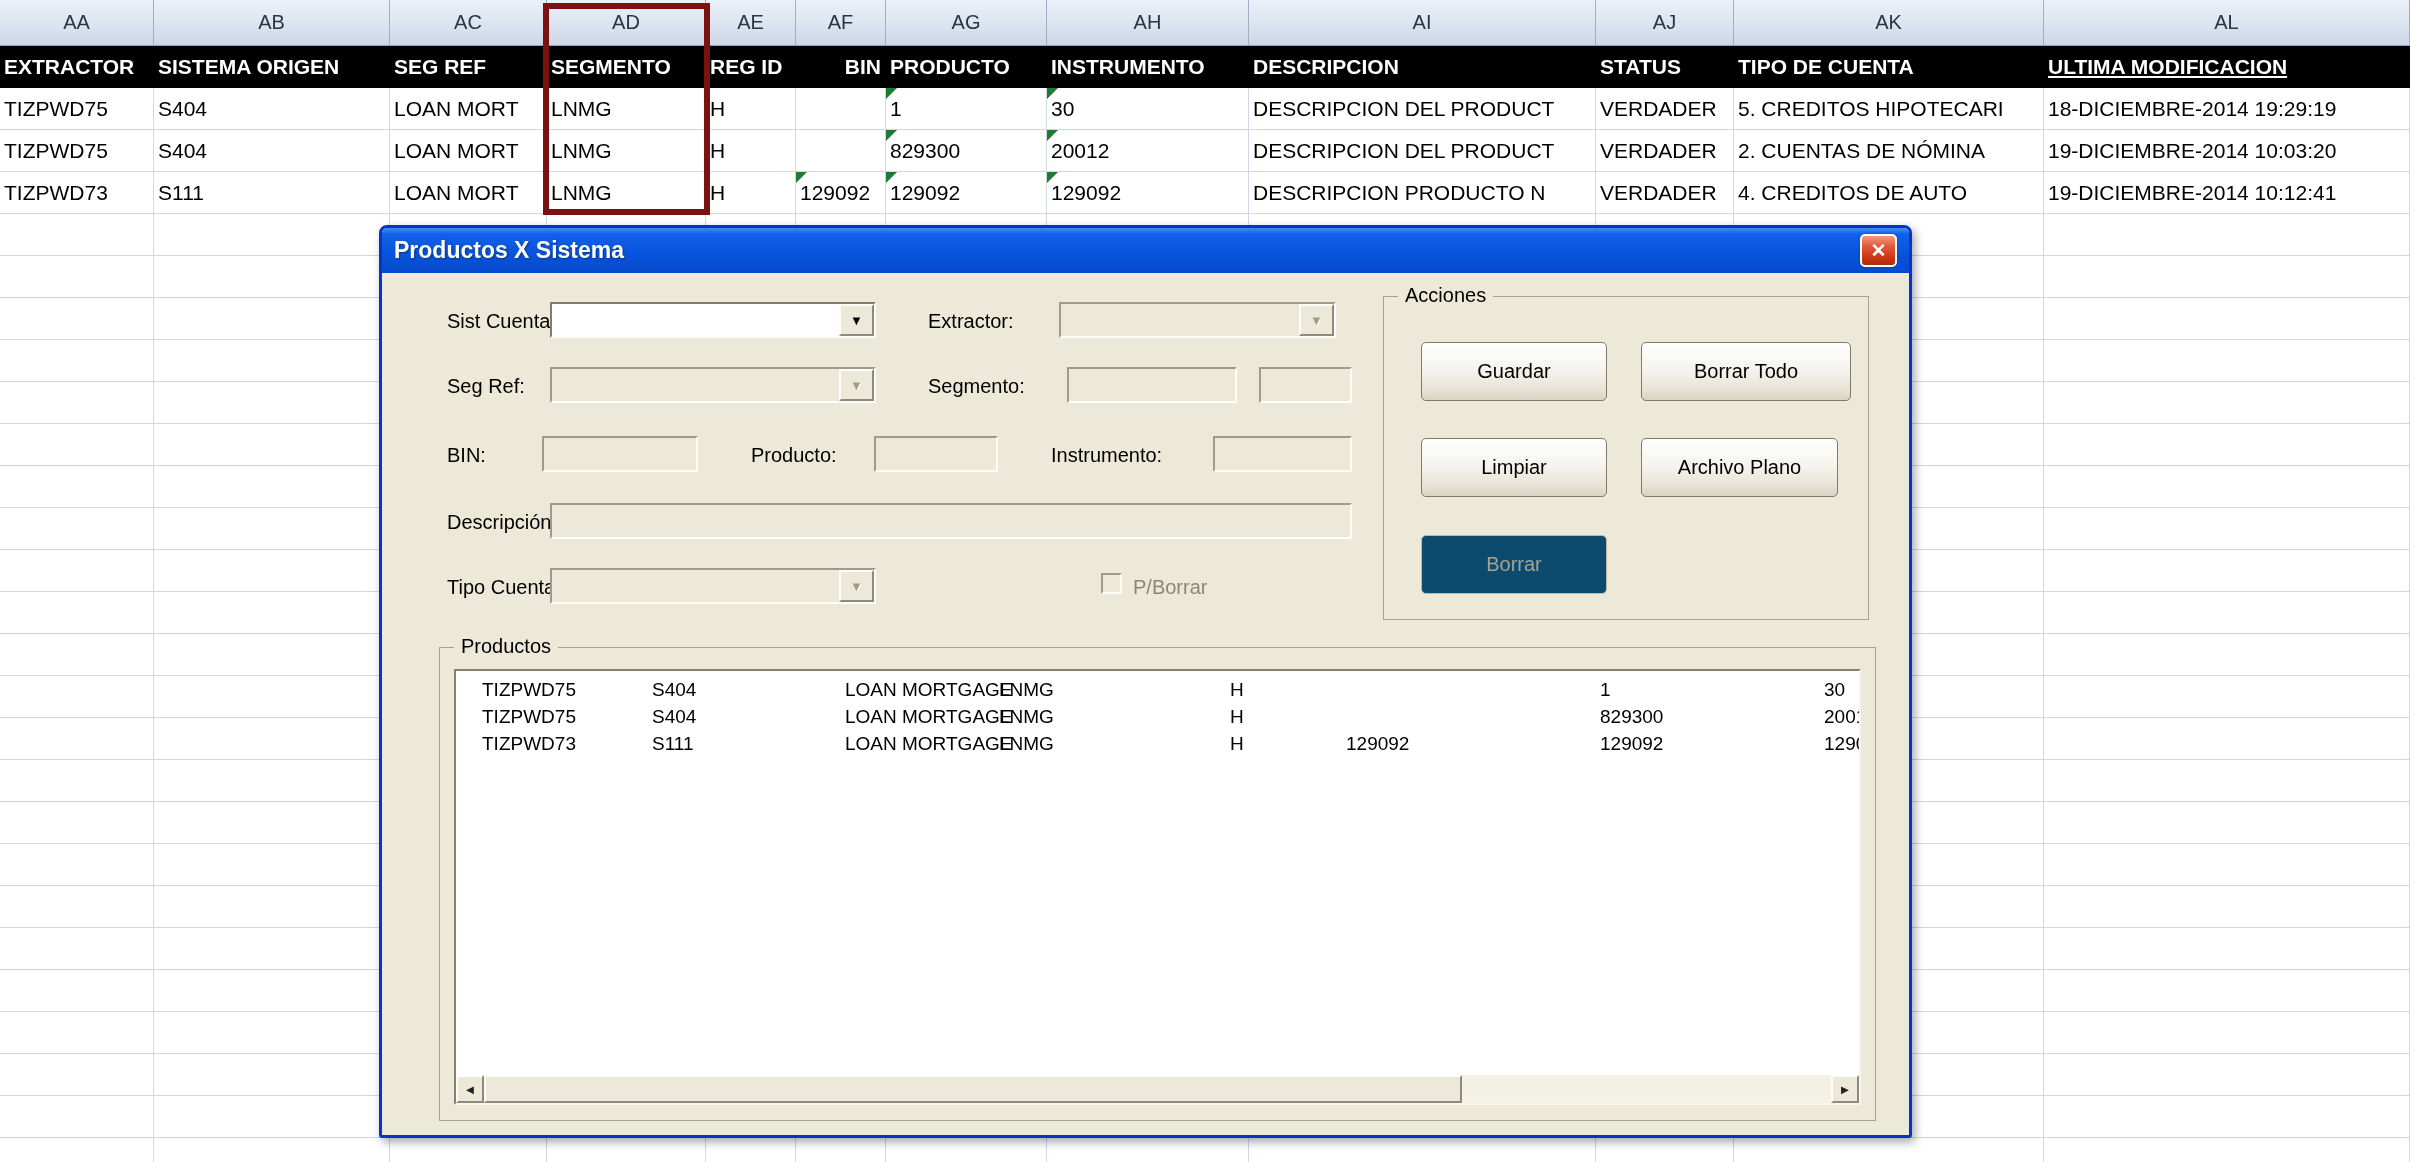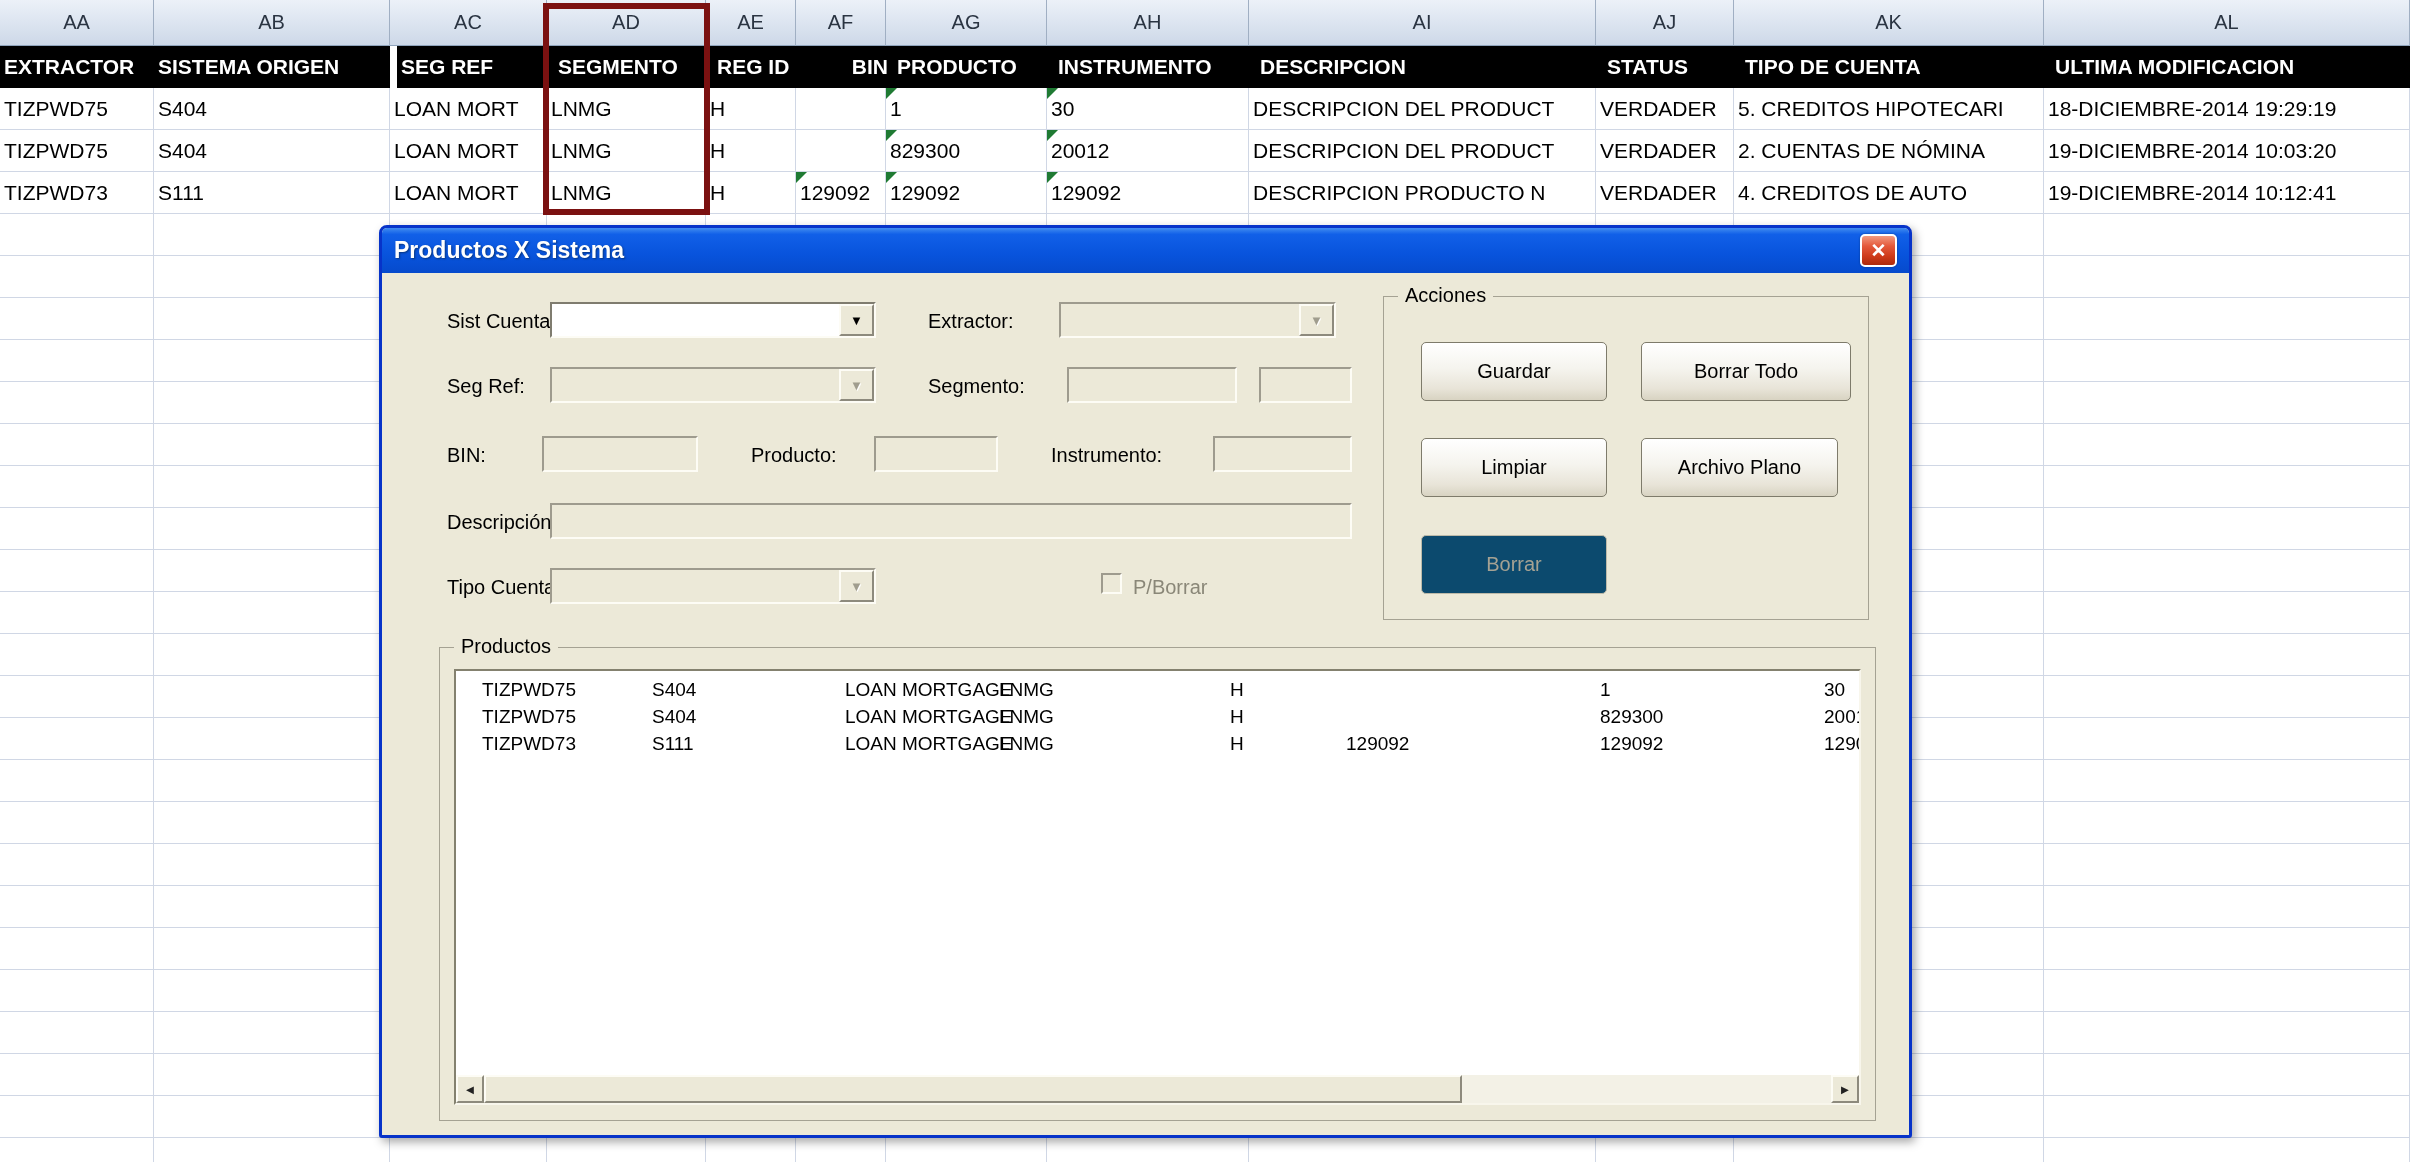--- a/index.html
+++ b/index.html
@@ -78,30 +78,30 @@
         <div class="cell colhead" style="width: 161px;">AG</div>
         <div class="cell colhead" style="width: 202px;">AH</div>
         <div class="cell colhead" style="width: 347px;">AI</div>
         <div class="cell colhead" style="width: 138px;">AJ</div>
         <div class="cell colhead" style="width: 310px;">AK</div>
         <div class="cell colhead" style="width: 366px;">AL</div>
       </div>
       <div class="srow">
         <div class="cell bcell" style="width: 154px;">EXTRACTOR</div>
         <div class="cell bcell" style="width: 236px;">SISTEMA ORIGEN</div>
-        <div class="cell bcell" style="width: 157px; margin-left: 7px;">SEG REF</div>
+        <div class="cell bcell" style="width: 157px;">SEG REF</div>
         <div class="cell bcell" style="width: 159px;">SEGMENTO</div>
         <div class="cell bcell" style="width: 90px;">REG ID</div>
         <div class="cell bcell" style="width: 90px; text-align: right;">BIN</div>
         <div class="cell bcell" style="width: 161px;">PRODUCTO</div>
         <div class="cell bcell" style="width: 202px;">INSTRUMENTO</div>
         <div class="cell bcell" style="width: 347px;">DESCRIPCION</div>
         <div class="cell bcell" style="width: 138px;">STATUS</div>
         <div class="cell bcell" style="width: 310px;">TIPO DE CUENTA</div>
-        <div class="cell bcell" style="width: 366px;">ULTIMA MODIFICACION</div>
+        <div class="cell bcell" style="width: 366px; text-decoration: underline;">ULTIMA MODIFICACION</div>
       </div>
       <div class="srow">
         <div class="cell dcell" style="width: 154px;"><span>TIZPWD75</span></div>
         <div class="cell dcell" style="width: 236px;"><span>S404</span></div>
         <div class="cell dcell" style="width: 157px;"><span>LOAN MORT</span></div>
         <div class="cell dcell" style="width: 159px;"><span>LNMG</span></div>
         <div class="cell dcell" style="width: 90px;"><span>H</span></div>
         <div class="cell dcell" style="width: 90px;"><span></span></div>
         <div class="cell dcell" style="width: 161px;"><div class="tri"></div><span>1</span></div>
         <div class="cell dcell" style="width: 202px;"><div class="tri"></div><span>30</span></div>

